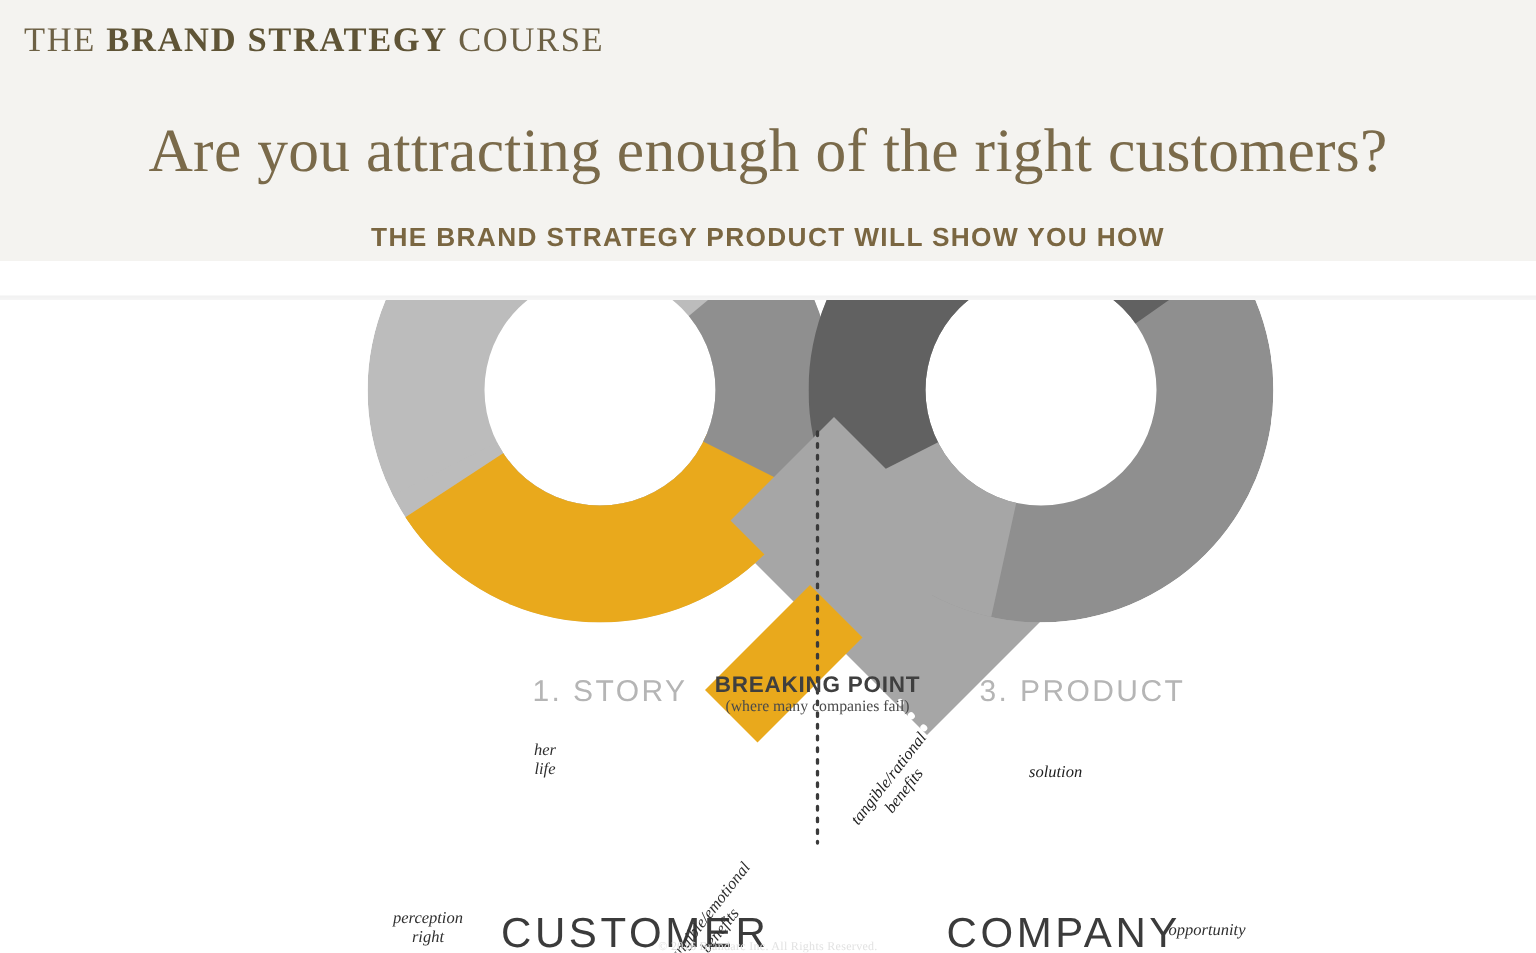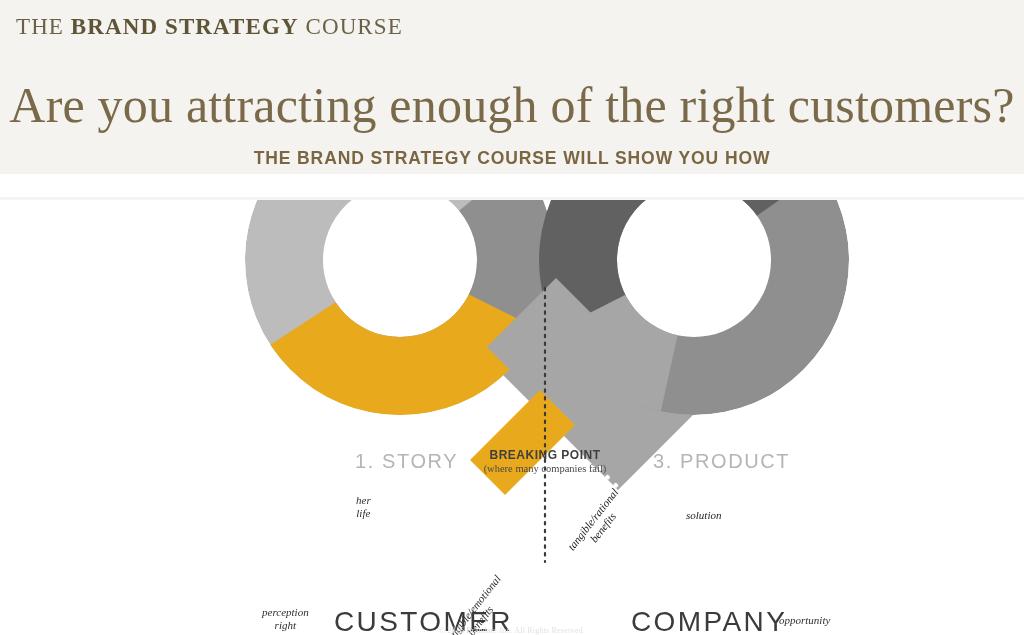--- a/index.html
+++ b/index.html
@@ -55,21 +55,21 @@
   .brand-logo .strong { font-weight: 700; color: #5f5436; }
 
   .headline {
     position: absolute;
     left: 0;
     top: 78px;
     width: 1024px;
     text-align: center;
     font-family: "Liberation Serif", serif;
     font-weight: 400;
-    font-size: 50px;
+    font-size: 41px;
     line-height: 1.1;
     letter-spacing: 0.2px;
     color: #7a6a4a;
   }
 
   .subheadline {
     position: absolute;
     left: 0;
     top: 148px;
     width: 1024px;
@@ -113,21 +113,21 @@
   .breaking-point {
     position: absolute;
     left: 455px;
     top: 248px;
     width: 180px;
     text-align: center;
   }
   .bp-title {
     font-family: "Liberation Sans", sans-serif;
     font-weight: 700;
-    font-size: 12px;
+    font-size: 15px;
     letter-spacing: 0.5px;
     color: #3f3f3f;
     display: block;
   }
   .bp-sub {
     font-family: "Liberation Serif", serif;
     font-size: 10.5px;
     color: #4a4a4a;
     display: block;
     margin-top: 1px;
@@ -190,21 +190,21 @@
 <div class="page">
 
   <div class="header">
 
     <div class="brand-logo">
       <span class="lite">THE </span><span class="strong">BRAND STRATEGY</span><span class="lite"> COURSE</span>
     </div>
 
     <div class="headline">Are you attracting enough of the right customers?</div>
 
-    <div class="subheadline">THE BRAND STRATEGY COURSE WILL SHOW YOU HOW</div>
+    <div class="subheadline">THE BRAND STRATEGY PRODUCT WILL SHOW YOU HOW</div>
   </div>
   <div class="header-shadow"></div>
 
   <div class="diagram-area">
 
     <svg class="diagram-svg" width="1024" height="435" viewBox="0 0 1024 435" aria-hidden="true">
       <defs>
 
         <clipPath id="clipLeftRing">
           <path d="M 400,60 m -155,0 a 155,155 0 1,0 310,0 a 155,155 0 1,0 -310,0 Z

